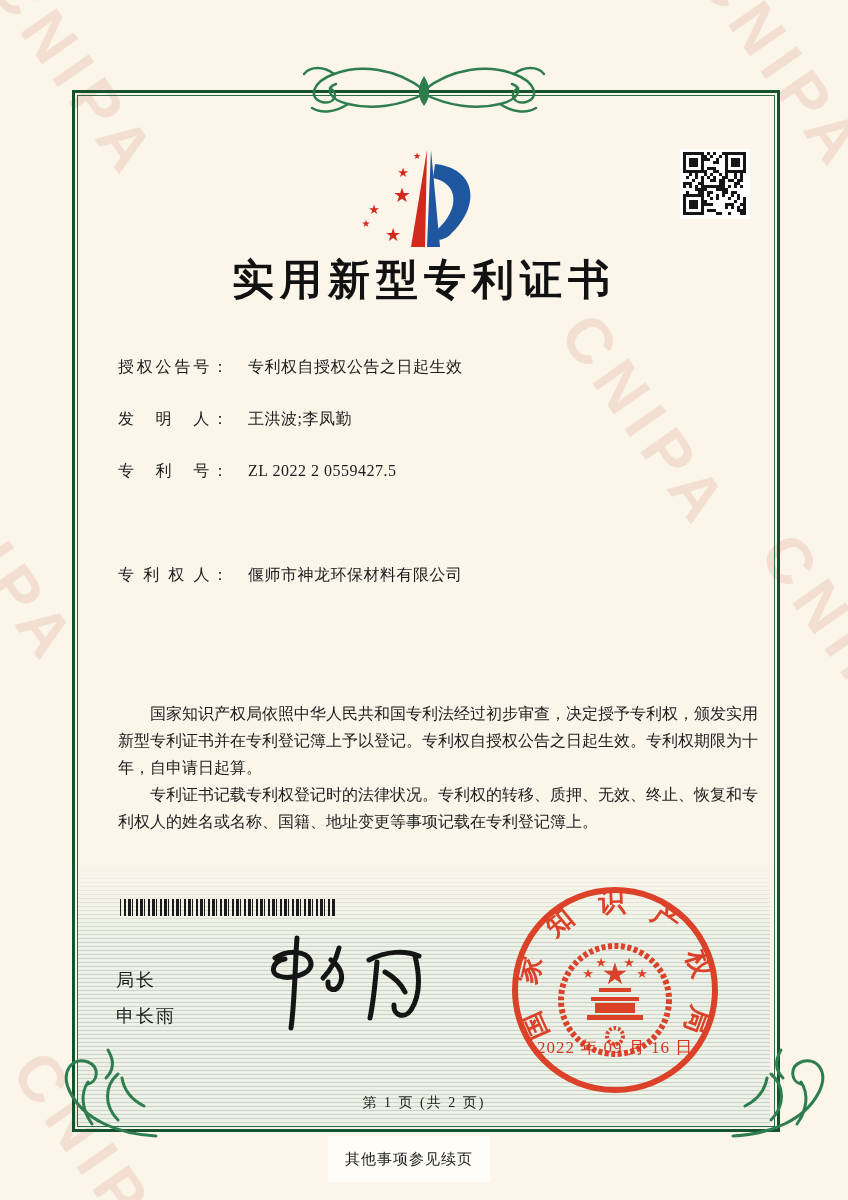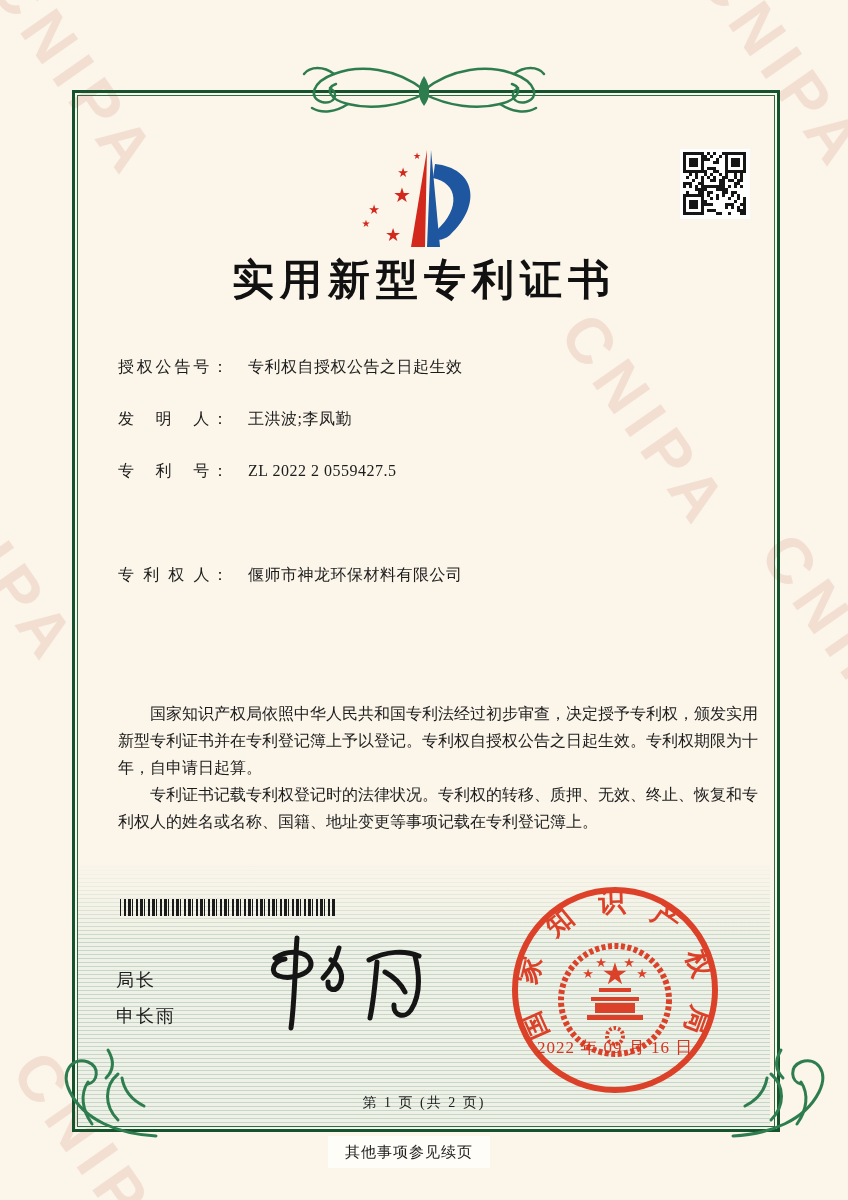--- a/index.html
+++ b/index.html
@@ -49,21 +49,21 @@
   .sig-svg{position:absolute;z-index:4;left:235px;top:928px;}
   
   .seal{position:absolute;z-index:5;left:505px;top:880px;opacity:0.95;}
   .seal-char{fill:#dc381f;font-size:27px;font-weight:bold;text-anchor:middle;
              font-family:"Liberation Serif","DejaVu Serif",serif;}
   .seal-date{position:absolute;z-index:6;left:513px;top:1036px;width:204px;text-align:center;
              color:#d5351f;font-size:17px;letter-spacing:1px;white-space:nowrap;}
   
   .page-num{position:absolute;z-index:4;left:0;top:1094px;width:848px;text-align:center;
             font-size:14px;letter-spacing:2px;}
-  .foot-strip{position:absolute;z-index:4;left:328px;top:1136px;width:162px;height:32px;
+  .foot-strip{position:absolute;z-index:4;left:328px;top:1136px;width:162px;height:46px;
               background:#fffdf8;display:flex;align-items:center;justify-content:center;}
   .foot-strip span{font-size:15px;letter-spacing:1px;}
   .star{fill:#d3281c;font-family:"DejaVu Sans",sans-serif;text-anchor:middle;}
   .estar{fill:#dc381f;font-family:"DejaVu Sans",sans-serif;text-anchor:middle;}
 </style>
 </head>
 <body>
 
 <div class="page">
 

